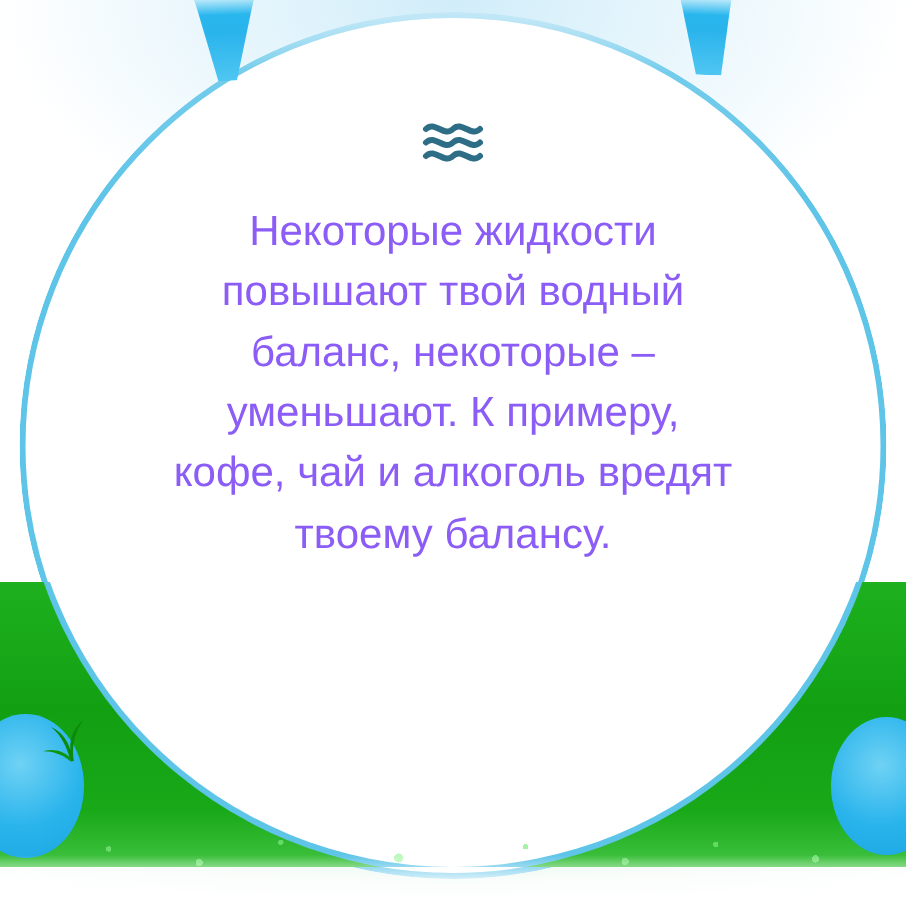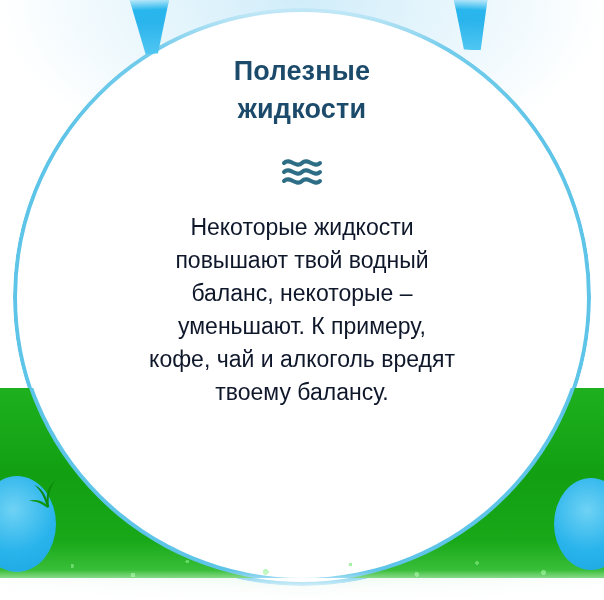--- a/index.html
+++ b/index.html
@@ -200,23 +200,23 @@
   }
   .wave-icon {
     margin: 26px auto 22px auto;
     width: 44px;
     height: 34px;
     display: block;
   }
   .body-text {
     font-family: "Liberation Sans", sans-serif;
     font-weight: normal;
-    font-size: 23px;
+    font-size: 28px;
     line-height: 1.44;
-    color: #0f172a;
+    color: #8b5cf6;
     margin: 0 auto;
     width: 492px;
     white-space: pre-line;
   }
 </style>
 </head>
 <body>
 
 <div id="poster">
 
@@ -243,22 +243,20 @@
         <path d="M17 30 C12 24 6 21 0 20 C7 19 13 22 17 27 Z" fill="#0f960f"></path>
       </svg>
     </div>
 
     <div class="grass-speckle"></div>
     <div class="bottom-haze"></div>
   </div>
 
   <div class="content">
 
-    <h1 class="title">Полезные
-жидкости</h1>
 
     <svg class="wave-icon" viewBox="0 0 44 34">
       <g fill="none" stroke="#2e6d86" stroke-width="4" stroke-linecap="round">
         <path d="M4 8 C10 2, 16 14, 22 8 C28 2, 34 14, 40 8"></path>
         <path d="M4 17 C10 11, 16 23, 22 17 C28 11, 34 23, 40 17"></path>
         <path d="M4 26 C10 20, 16 32, 22 26 C28 20, 34 32, 40 26"></path>
       </g>
     </svg>
 
     <p class="body-text">Некоторые жидкости

